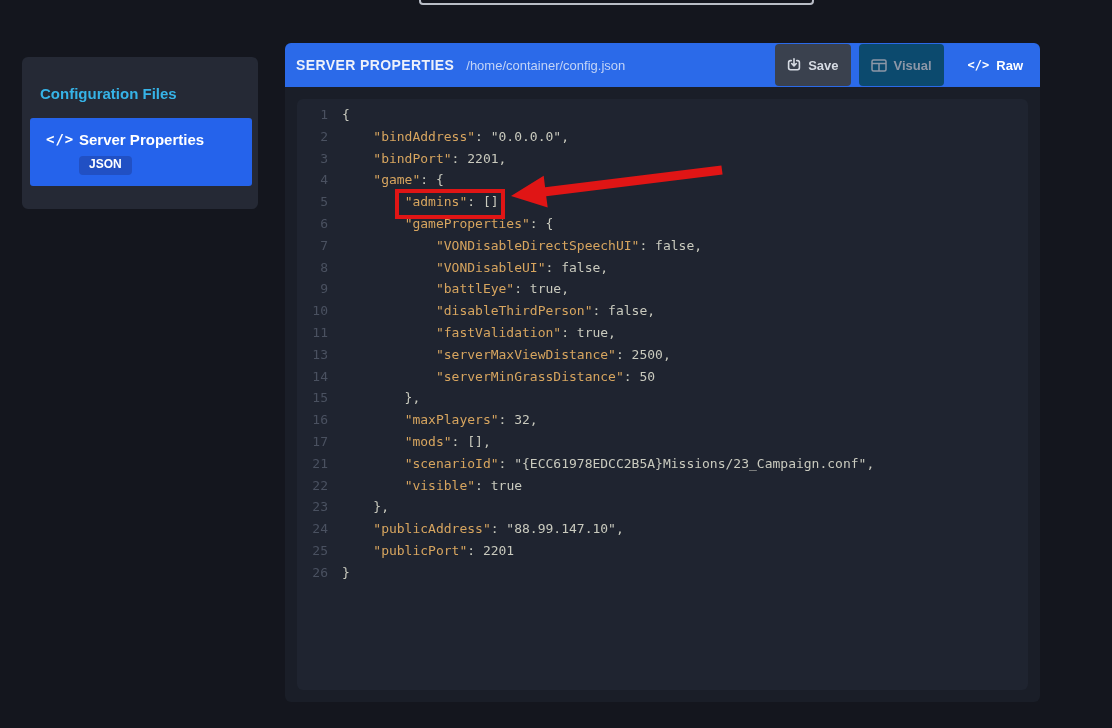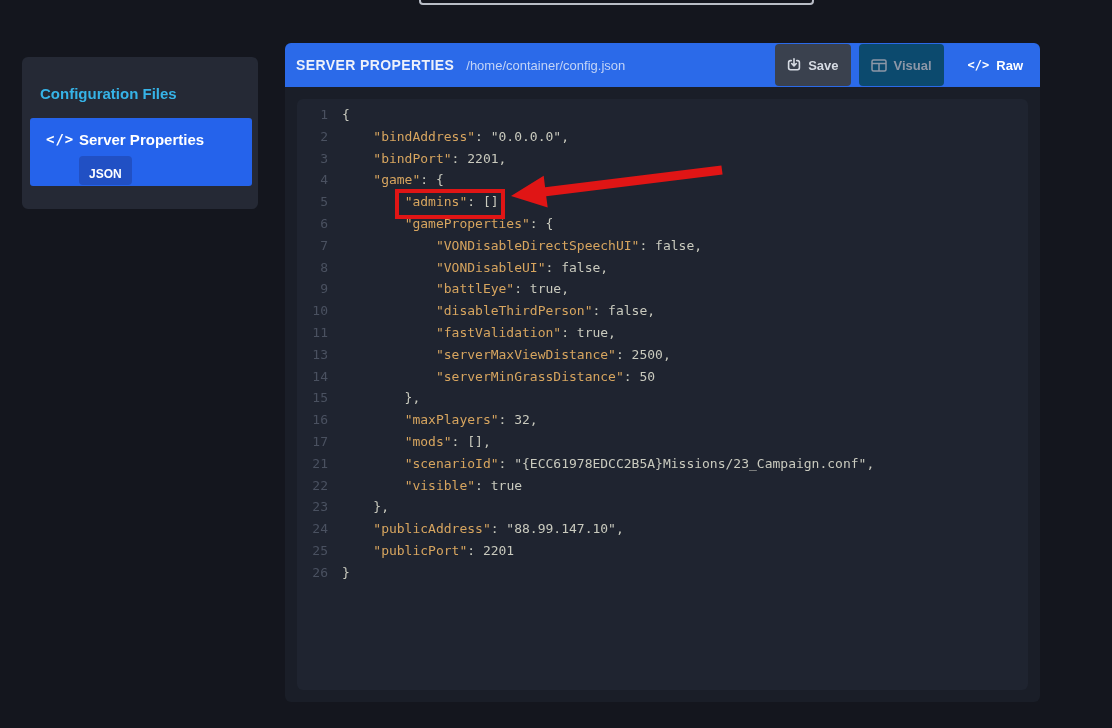--- a/index.html
+++ b/index.html
@@ -35,21 +35,21 @@
     font-family: "DejaVu Sans Mono", monospace; letter-spacing: 1px;
   }
   .sidebar-item-label {
     position: absolute; left: 49px; top: 13px;
     color: #ffffff; font-size: 15px; font-weight: bold;
   }
   .sidebar-badge {
     position: absolute; left: 49px; top: 38px;
     background: #2150c4; color: #ffffff;
     font-size: 12px; font-weight: bold;
-    padding: 11px 10px 4px 10px; border-radius: 4px;
+    padding: 1px 10px 4px 10px; border-radius: 4px;
   }
 
   
   .main-panel {
     position: absolute; left: 285px; top: 43px; width: 755px; height: 659px;
   }
   .panel-header {
     position: absolute; left: 0; top: 0; width: 755px; height: 44px;
     background: #2b6ae9; border-radius: 6px 6px 0 0;
     display: flex; align-items: center; padding: 0 13px 0 11px;

